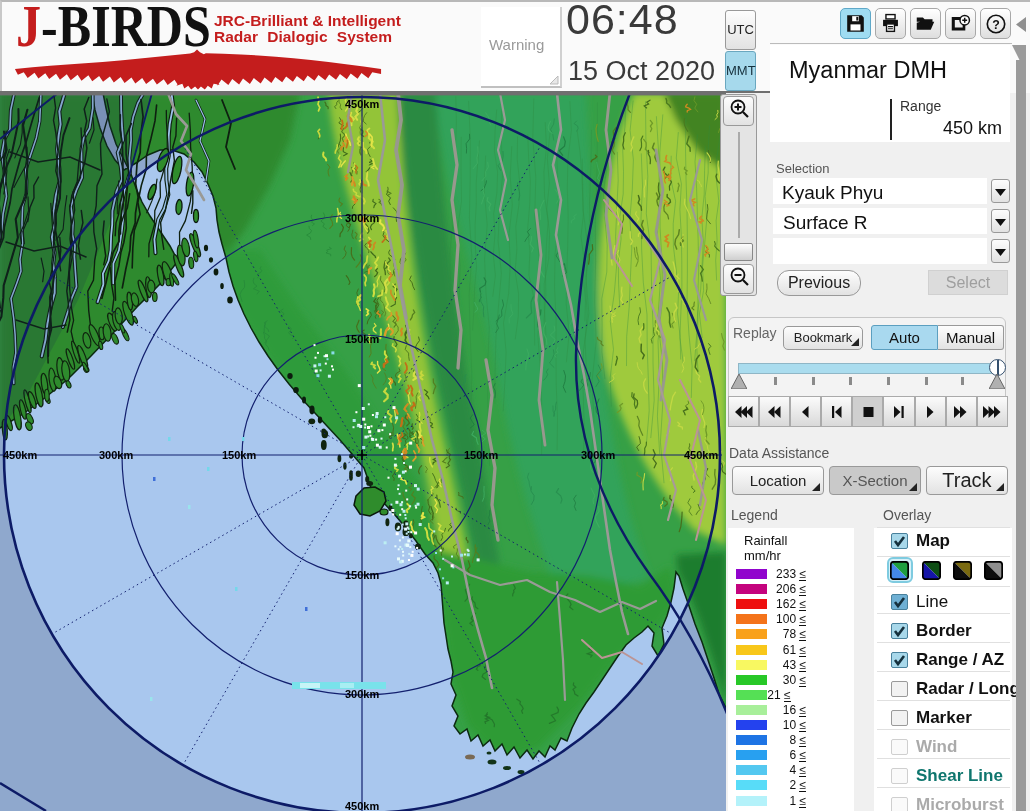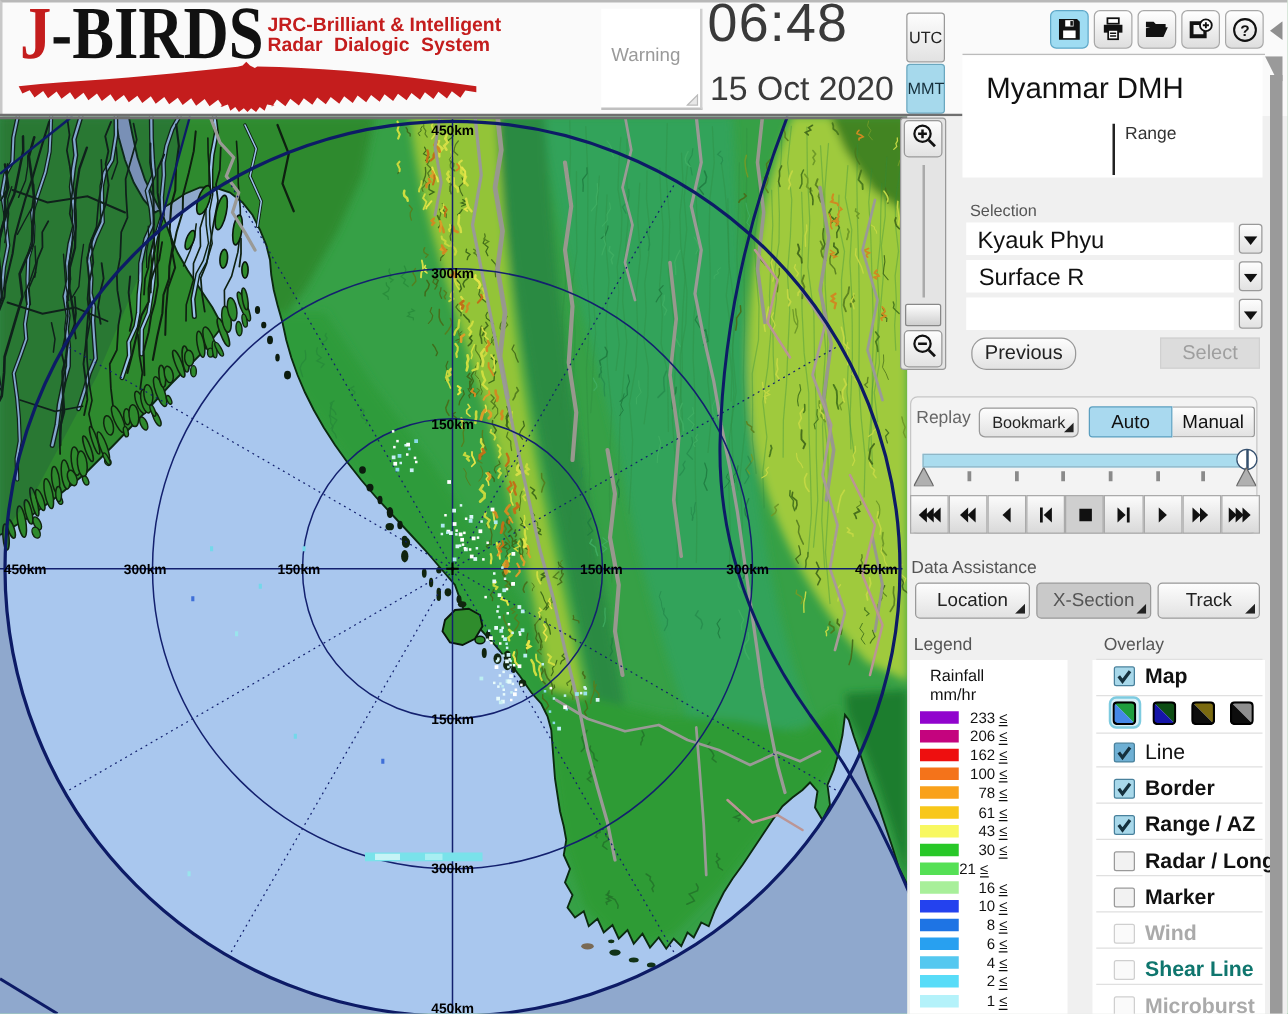--- a/index.html
+++ b/index.html
@@ -989,20 +989,21 @@
 </div>
 
 <div style="position:absolute;left:0;top:91px;width:770px;height:2px;background:#6f6f6f"></div>
 
 <div style="position:absolute;left:726px;top:93px;width:304px;height:718px;background:#f0f0f0"></div>
 <div style="position:absolute;left:770px;top:45px;width:240px;height:97px;background:#fff"></div>
 <div style="position:absolute;left:770px;top:43px;width:242px;border-top:1.5px solid #bbb"></div>
 <div style="position:absolute;left:789px;top:57px;font-size:23.5px;color:#111">Myanmar DMH</div>
 <div style="position:absolute;left:890px;top:99px;width:1.5px;height:41px;background:#222"></div>
 <div style="position:absolute;left:900px;top:98px;font-size:14px;color:#333">Range</div>
+<div style="position:absolute;left:771px;top:118px;width:231px;text-align:right;font-size:18px;color:#111">450 km</div>
 
 <div style="position:absolute;left:776px;top:161px;font-size:13px;color:#555">Selection</div>
 <div style="position:absolute;left:773px;top:178px;width:214px;height:26px;background:#fff"></div>
 <div style="position:absolute;left:782px;top:182px;font-size:19px;color:#111">Kyauk Phyu</div>
 <div style="position:absolute;left:773px;top:208px;width:214px;height:26px;background:#fff"></div>
 <div style="position:absolute;left:783px;top:212px;font-size:19px;color:#111">Surface R</div>
 <div style="position:absolute;left:773px;top:238px;width:214px;height:26px;background:#fff"></div>
 <div class="btn" style="left:991px;top:179px;width:19px;height:24px"><svg width="11" height="7" style="margin-top:9px">
         <path d="M0,0 h11 L5.5,7 Z" fill="#111"></path>
       </svg></div>
@@ -1083,21 +1084,21 @@
             </g>
           </svg></div></div></div>
 
 <div style="position:absolute;left:729px;top:445px;font-size:14px;color:#555">Data Assistance</div>
 <div class="btn" style="left:732px;top:466px;width:92px;height:29px;border-radius:4px;font-size:15px;line-height:27px">Location<svg style="position:absolute;right:3px;bottom:3px" width="8" height="8" viewBox="0 0 8 8">
         <path d="M8,0 L8,8 L0,8 Z" fill="#222"></path>
       </svg></div>
 <div class="btn" style="left:829px;top:466px;width:92px;height:29px;border-radius:4px;font-size:15px;line-height:27px;background:#c9c9c9;color:#555">X-Section<svg style="position:absolute;right:3px;bottom:3px" width="8" height="8" viewBox="0 0 8 8">
         <path d="M8,0 L8,8 L0,8 Z" fill="#222"></path>
       </svg></div>
-<div class="btn" style="left:926px;top:466px;width:82px;height:29px;border-radius:4px;font-size:15px;line-height:27px">Track<svg style="position:absolute;right:3px;bottom:3px" width="8" height="8" viewBox="0 0 8 8">
+<div class="btn" style="left:926px;top:466px;width:82px;height:29px;border-radius:4px;font-size:20px;line-height:27px">Track<svg style="position:absolute;right:3px;bottom:3px" width="8" height="8" viewBox="0 0 8 8">
         <path d="M8,0 L8,8 L0,8 Z" fill="#222"></path>
       </svg></div>
 
 <div style="position:absolute;left:731px;top:507px;font-size:14px;color:#555">Legend</div>
 <div style="position:absolute;left:728px;top:528px;width:126px;height:283px;background:#fff"></div>
 <div style="position:absolute;left:744px;top:533px;font-size:13px;color:#111">Rainfall<br>mm/hr</div>
 <div style="position:absolute;left:736px;top:569px;width:31px;height:10px;background:#9104cd"></div>
     <div style="position:absolute;left:752px;top:567px;width:54px;text-align:right;font-size:12px;color:#111">233 <span class="leq">≤</span></div>
     <div style="position:absolute;left:736px;top:584.1px;width:31px;height:10px;background:#c4047e"></div>
     <div style="position:absolute;left:752px;top:582.1px;width:54px;text-align:right;font-size:12px;color:#111">206 <span class="leq">≤</span></div>

